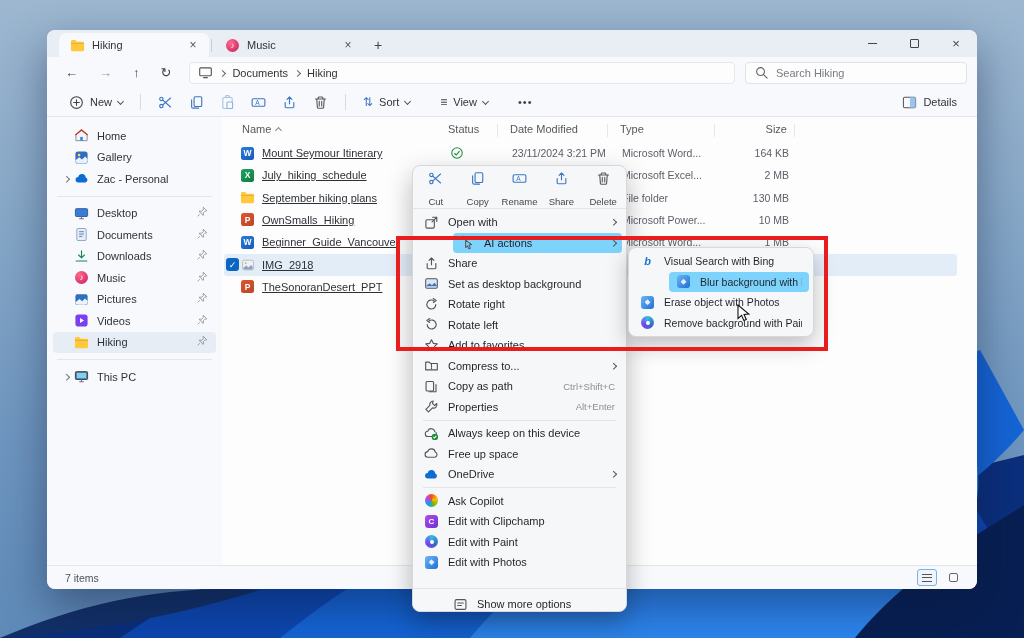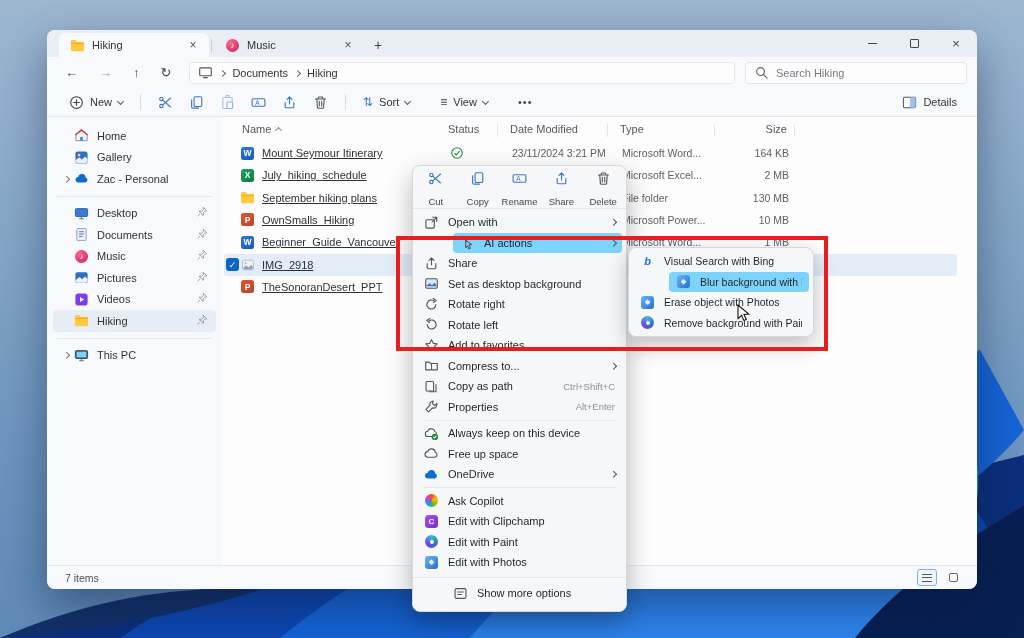--- a/index.html
+++ b/index.html
@@ -86,21 +86,21 @@
   .q-btn { width:38px; display:flex; flex-direction:column; align-items:center; gap:10px; border-radius:4px; padding:3px 0; }
   .q-btn .q-lbl { font-size:9.5px; color:#44474c; }
   .menu-body { padding:3px 0; }
   .mrow { height:20.5px; margin:0 4px; padding:0 7px; border-radius:4px; display:flex; align-items:center; font-size:11px; color:#1f2328; position:relative; }
   .mrow.hl { background:#7dd3fc;margin-left:40px; }
   .m-icn { width:15px; height:15px; margin-right:9px; display:flex; align-items:center; justify-content:center; flex-shrink:0; }
   .m-lbl { flex:1; white-space:nowrap; overflow:hidden; }
   .m-sc { font-size:9.5px; color:#8b8f96; margin-left:6px; }
   .m-sub { width:4.5px; height:4.5px; border-right:1.1px solid #555; border-bottom:1.1px solid #555; transform:rotate(-45deg); margin-left:6px; }
   .m-div { height:1px; background:#e4e4e8; margin:2.5px 10px; }
-  .more-row { border-top:1px solid #e4e4e8; margin-top:4px; padding:4px 0 0 0; }
+  .more-row { border-top:1px solid #e4e4e8; margin-top:15px; padding:4px 0 0 0; }
   .more-row .mrow { padding-left:36px; height:23px; }
 
   
   #submenu { position:absolute; left:628px; top:247px; width:186px; height:90px; background:#f6f7f9; border:1px solid #d8d8dc; border-radius:8px; box-shadow:0 8px 22px rgba(0,0,0,.25); z-index:30; padding:3px 0; }
   #submenu .mrow { height:20.5px; font-size:10.5px; }
 
   
   #red-rect { position:absolute; left:396px; top:236px; width:432px; height:115px; border:4px solid #e81d1d; z-index:50; pointer-events:none; }
 
   
@@ -338,20 +338,34 @@
             </span>
     <span class="sb-label">Documents</span>
     <span class="sb-pin"><svg width="12" height="12" viewBox="0 0 16 16">
                 <path d="M9.6 1.6l4.8 4.8-2.7.7-1.9 1.9.3 3.1-1.3.2-1.5-2.8-2.8-1.5.2-1.3 3.1.3 1.9-1.9z" fill="none" stroke="#777" stroke-width="1.2"></path>
                 <path d="M5 11 2.2 13.8" stroke="#777" stroke-width="1.2"></path>
               </svg></span>
           </div>
           <div class="sb-item">
             <span class="sb-chev"></span>
     <span class="sb-icon">
+              <svg width="15" height="15" viewBox="0 0 16 16" fill="none" stroke="#13875b" stroke-width="1.2" stroke-linecap="round" stroke-linejoin="round">
+                <path d="M8 1.8v7.6M4.9 6.4 8 9.5l3.1-3.1"></path>
+                <path d="M2.3 12.8h11.4"></path>
+              </svg>
+            </span>
+    <span class="sb-label">Downloads</span>
+    <span class="sb-pin"><svg width="12" height="12" viewBox="0 0 16 16">
+                <path d="M9.6 1.6l4.8 4.8-2.7.7-1.9 1.9.3 3.1-1.3.2-1.5-2.8-2.8-1.5.2-1.3 3.1.3 1.9-1.9z" fill="none" stroke="#777" stroke-width="1.2"></path>
+                <path d="M5 11 2.2 13.8" stroke="#777" stroke-width="1.2"></path>
+              </svg></span>
+          </div>
+          <div class="sb-item">
+            <span class="sb-chev"></span>
+    <span class="sb-icon">
               <div style="width:13px;height:13px;border-radius:50%;background:radial-gradient(circle at 35% 30%,#ff6a88,#d6336c 70%);color:#fff;font-size:8px;display:flex;align-items:center;justify-content:center">♪</div>
             </span>
     <span class="sb-label">Music</span>
     <span class="sb-pin"><svg width="12" height="12" viewBox="0 0 16 16">
                 <path d="M9.6 1.6l4.8 4.8-2.7.7-1.9 1.9.3 3.1-1.3.2-1.5-2.8-2.8-1.5.2-1.3 3.1.3 1.9-1.9z" fill="none" stroke="#777" stroke-width="1.2"></path>
                 <path d="M5 11 2.2 13.8" stroke="#777" stroke-width="1.2"></path>
               </svg></span>
           </div>
           <div class="sb-item">
             <span class="sb-chev"></span>

